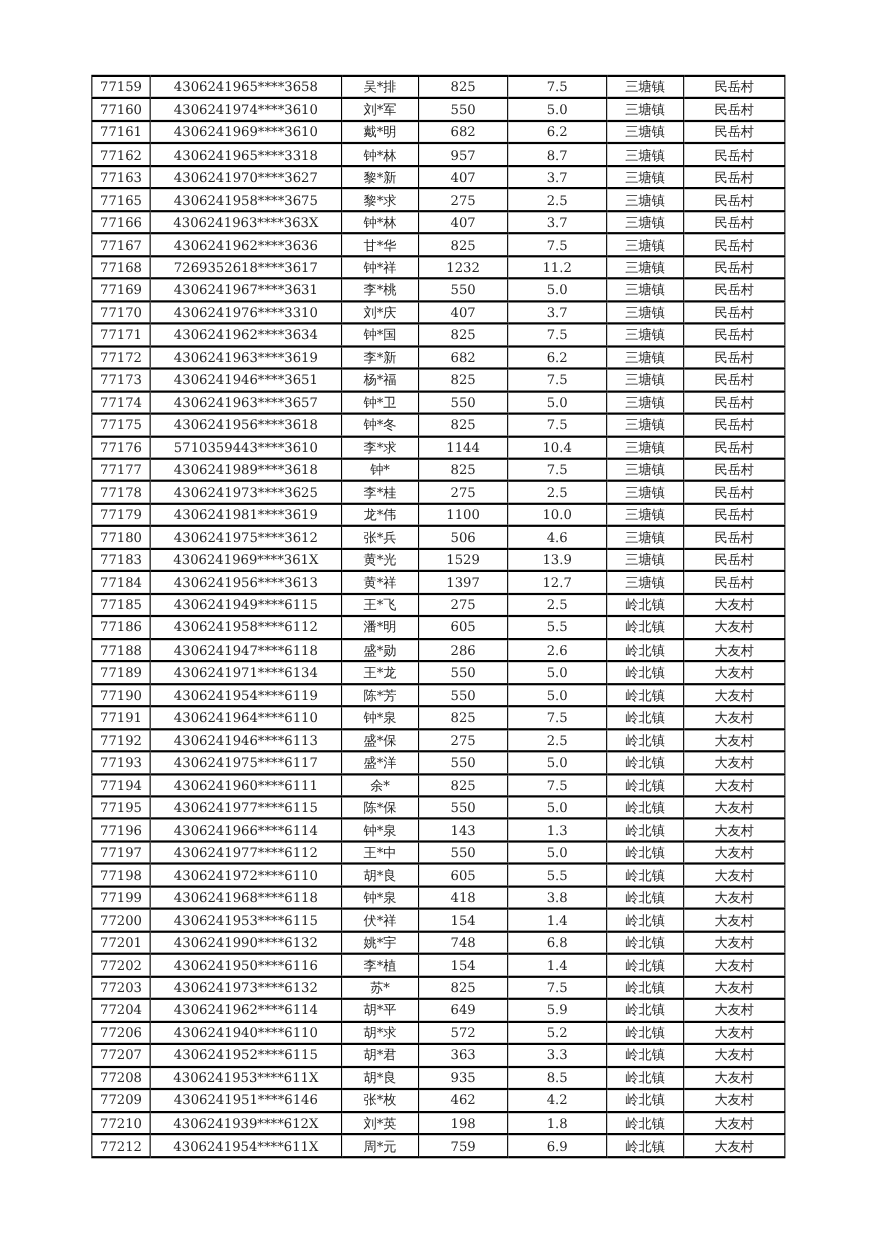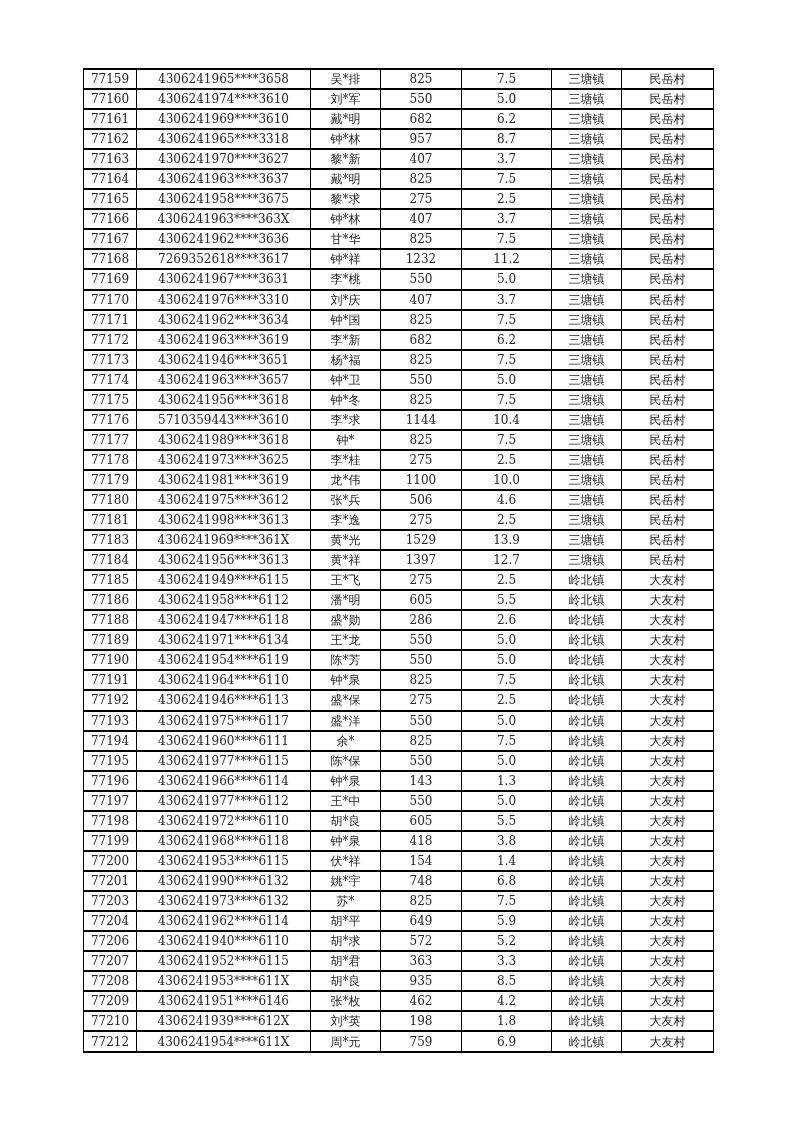--- a/index.html
+++ b/index.html
@@ -101,29 +101,20 @@
         <tr>
           <td>77163</td>
           <td>4306241970****3627</td>
           <td>黎*新</td>
           <td>407</td>
           <td>3.7</td>
           <td>三塘镇</td>
           <td>民岳村</td>
         </tr>
         <tr>
-          <td>77164</td>
-          <td>4306241963****3637</td>
-          <td>戴*明</td>
-          <td>825</td>
-          <td>7.5</td>
-          <td>三塘镇</td>
-          <td>民岳村</td>
-        </tr>
-        <tr>
           <td>77165</td>
           <td>4306241958****3675</td>
           <td>黎*求</td>
           <td>275</td>
           <td>2.5</td>
           <td>三塘镇</td>
           <td>民岳村</td>
         </tr>
         <tr>
           <td>77166</td>
@@ -254,29 +245,20 @@
         <tr>
           <td>77180</td>
           <td>4306241975****3612</td>
           <td>张*兵</td>
           <td>506</td>
           <td>4.6</td>
           <td>三塘镇</td>
           <td>民岳村</td>
         </tr>
         <tr>
-          <td>77181</td>
-          <td>4306241998****3613</td>
-          <td>李*逸</td>
-          <td>275</td>
-          <td>2.5</td>
-          <td>三塘镇</td>
-          <td>民岳村</td>
-        </tr>
-        <tr>
           <td>77183</td>
           <td>4306241969****361X</td>
           <td>黄*光</td>
           <td>1529</td>
           <td>13.9</td>
           <td>三塘镇</td>
           <td>民岳村</td>
         </tr>
         <tr>
           <td>77184</td>
@@ -425,20 +407,29 @@
         <tr>
           <td>77201</td>
           <td>4306241990****6132</td>
           <td>姚*宇</td>
           <td>748</td>
           <td>6.8</td>
           <td>岭北镇</td>
           <td>大友村</td>
         </tr>
         <tr>
+          <td>77202</td>
+          <td>4306241950****6116</td>
+          <td>李*植</td>
+          <td>154</td>
+          <td>1.4</td>
+          <td>岭北镇</td>
+          <td>大友村</td>
+        </tr>
+        <tr>
           <td>77203</td>
           <td>4306241973****6132</td>
           <td>苏*</td>
           <td>825</td>
           <td>7.5</td>
           <td>岭北镇</td>
           <td>大友村</td>
         </tr>
         <tr>
           <td>77204</td>

